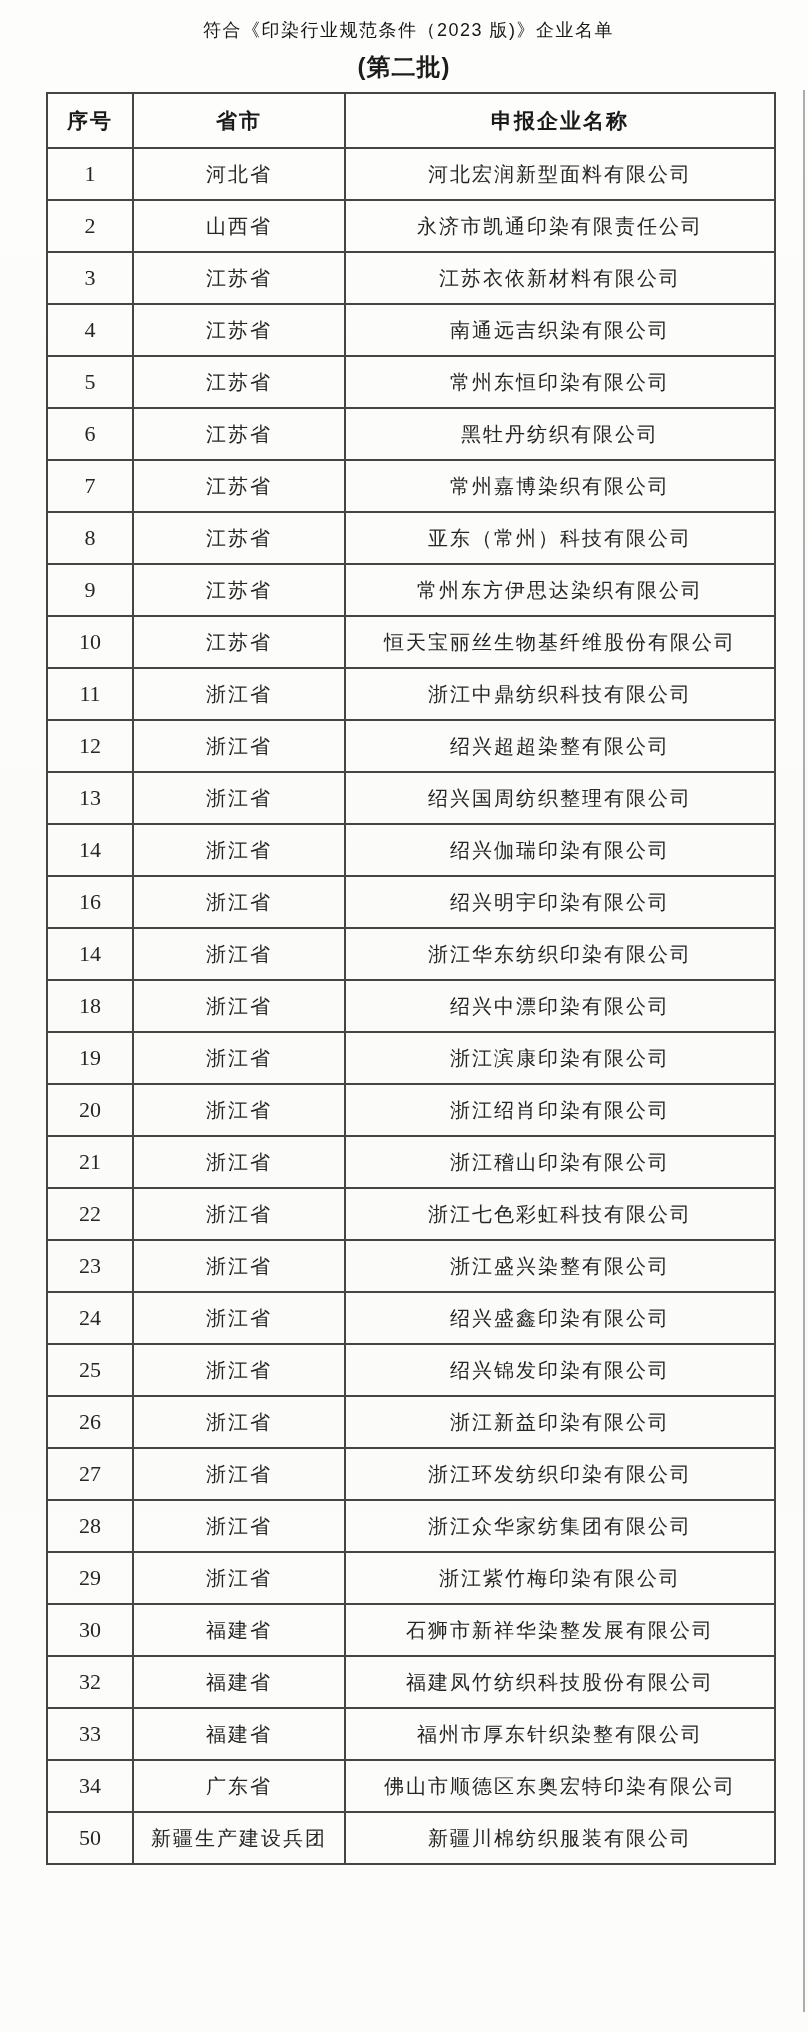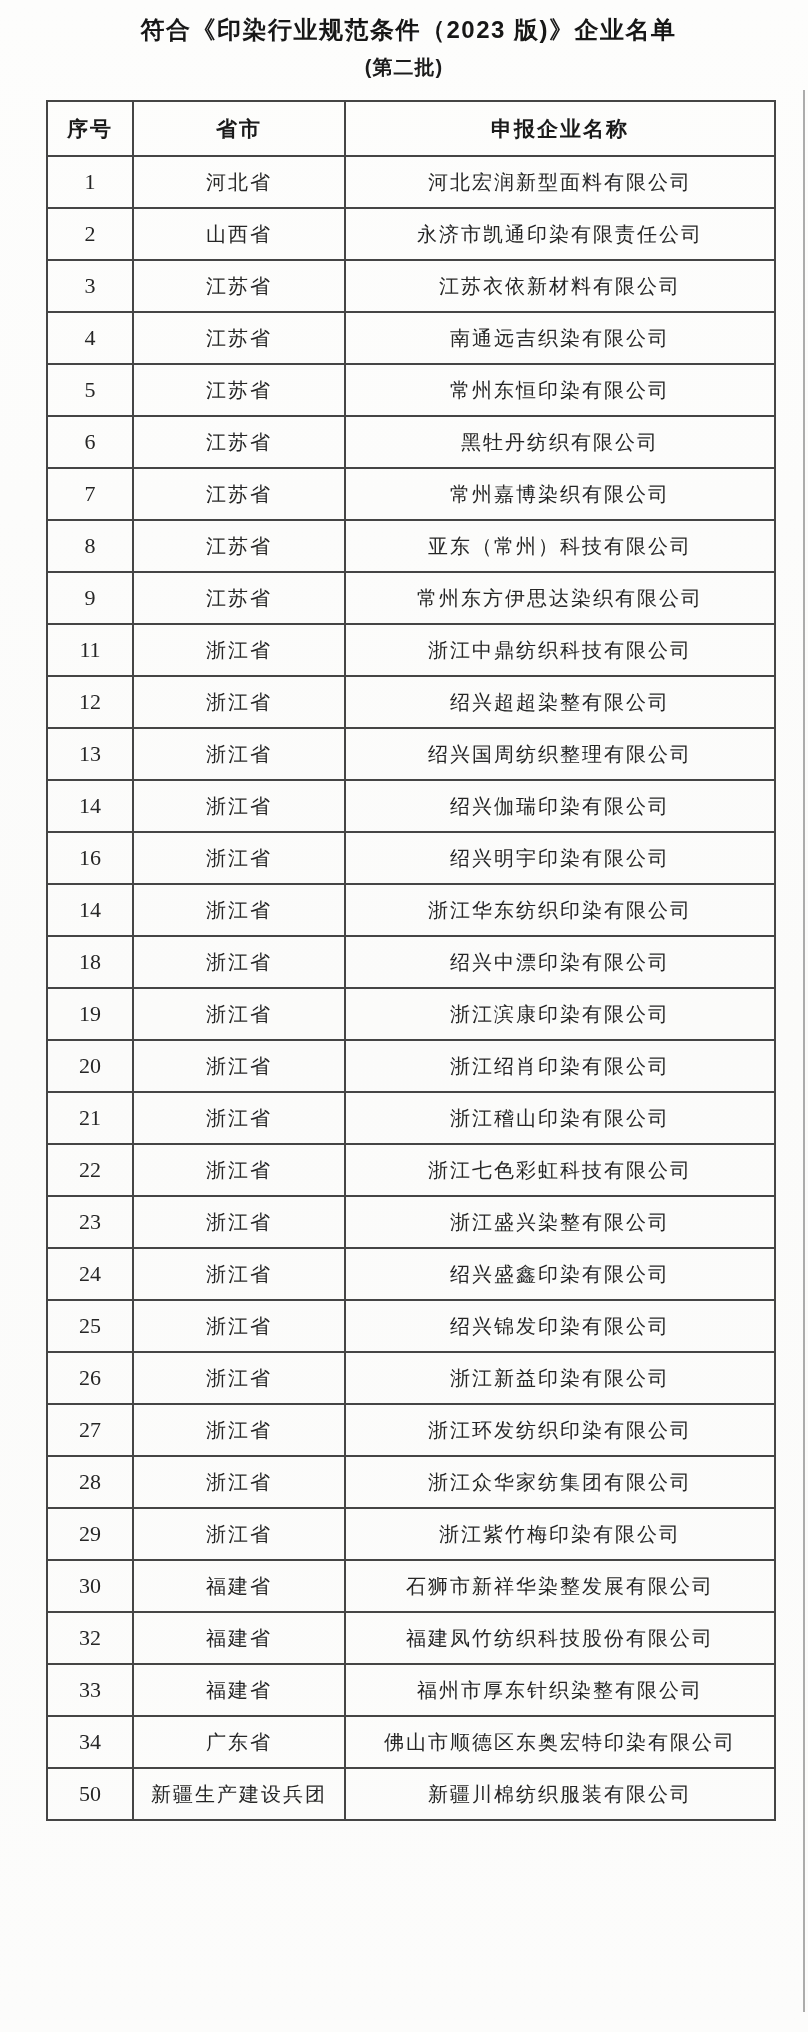--- a/index.html
+++ b/index.html
@@ -11,41 +11,41 @@
     height: 2032px;
     background: linear-gradient(180deg, #fdfdfc 0%, #fbfbfa 50%, #fcfcfb 100%);
     font-family: "Liberation Sans", sans-serif;
     color: #242424;
     position: relative;
     overflow: hidden;
   }
   .doc-title {
     padding-top: 12px;
     text-align: center;
-    font-size: 24px;
-    font-weight: bold;
+    font-size: 18px;
+    font-weight: normal;
     letter-spacing: 1.5px;
     color: #171717;
     line-height: 36px;
     padding-left: 9px;
   }
   .doc-subtitle {
     margin-top: 6px;
     text-align: center;
-    font-size: 20px;
+    font-size: 24px;
     font-weight: bold;
     letter-spacing: 1px;
     color: #1c1c1c;
     line-height: 26px;
   }
   table.roster {
     border-collapse: collapse;
     table-layout: fixed;
     margin-left: 46px;
-    margin-top: 20px;
+    margin-top: 12px;
     width: 722px;
     background: transparent;
   }
   table.roster th, table.roster td {
     border: 2px solid #454545;
     padding: 0;
     text-align: center;
     vertical-align: middle;
     overflow: hidden;
     white-space: nowrap;
@@ -138,20 +138,25 @@
       <td class="col-no">8</td>
       <td class="col-prov">江苏省</td>
       <td class="col-comp">亚东（常州）科技有限公司</td>
     </tr>
       <tr>
       <td class="col-no">9</td>
       <td class="col-prov">江苏省</td>
       <td class="col-comp">常州东方伊思达染织有限公司</td>
     </tr>
       <tr>
+      <td class="col-no">10</td>
+      <td class="col-prov">江苏省</td>
+      <td class="col-comp">恒天宝丽丝生物基纤维股份有限公司</td>
+    </tr>
+      <tr>
       <td class="col-no">11</td>
       <td class="col-prov">浙江省</td>
       <td class="col-comp">浙江中鼎纺织科技有限公司</td>
     </tr>
       <tr>
       <td class="col-no">12</td>
       <td class="col-prov">浙江省</td>
       <td class="col-comp">绍兴超超染整有限公司</td>
     </tr>
       <tr>

